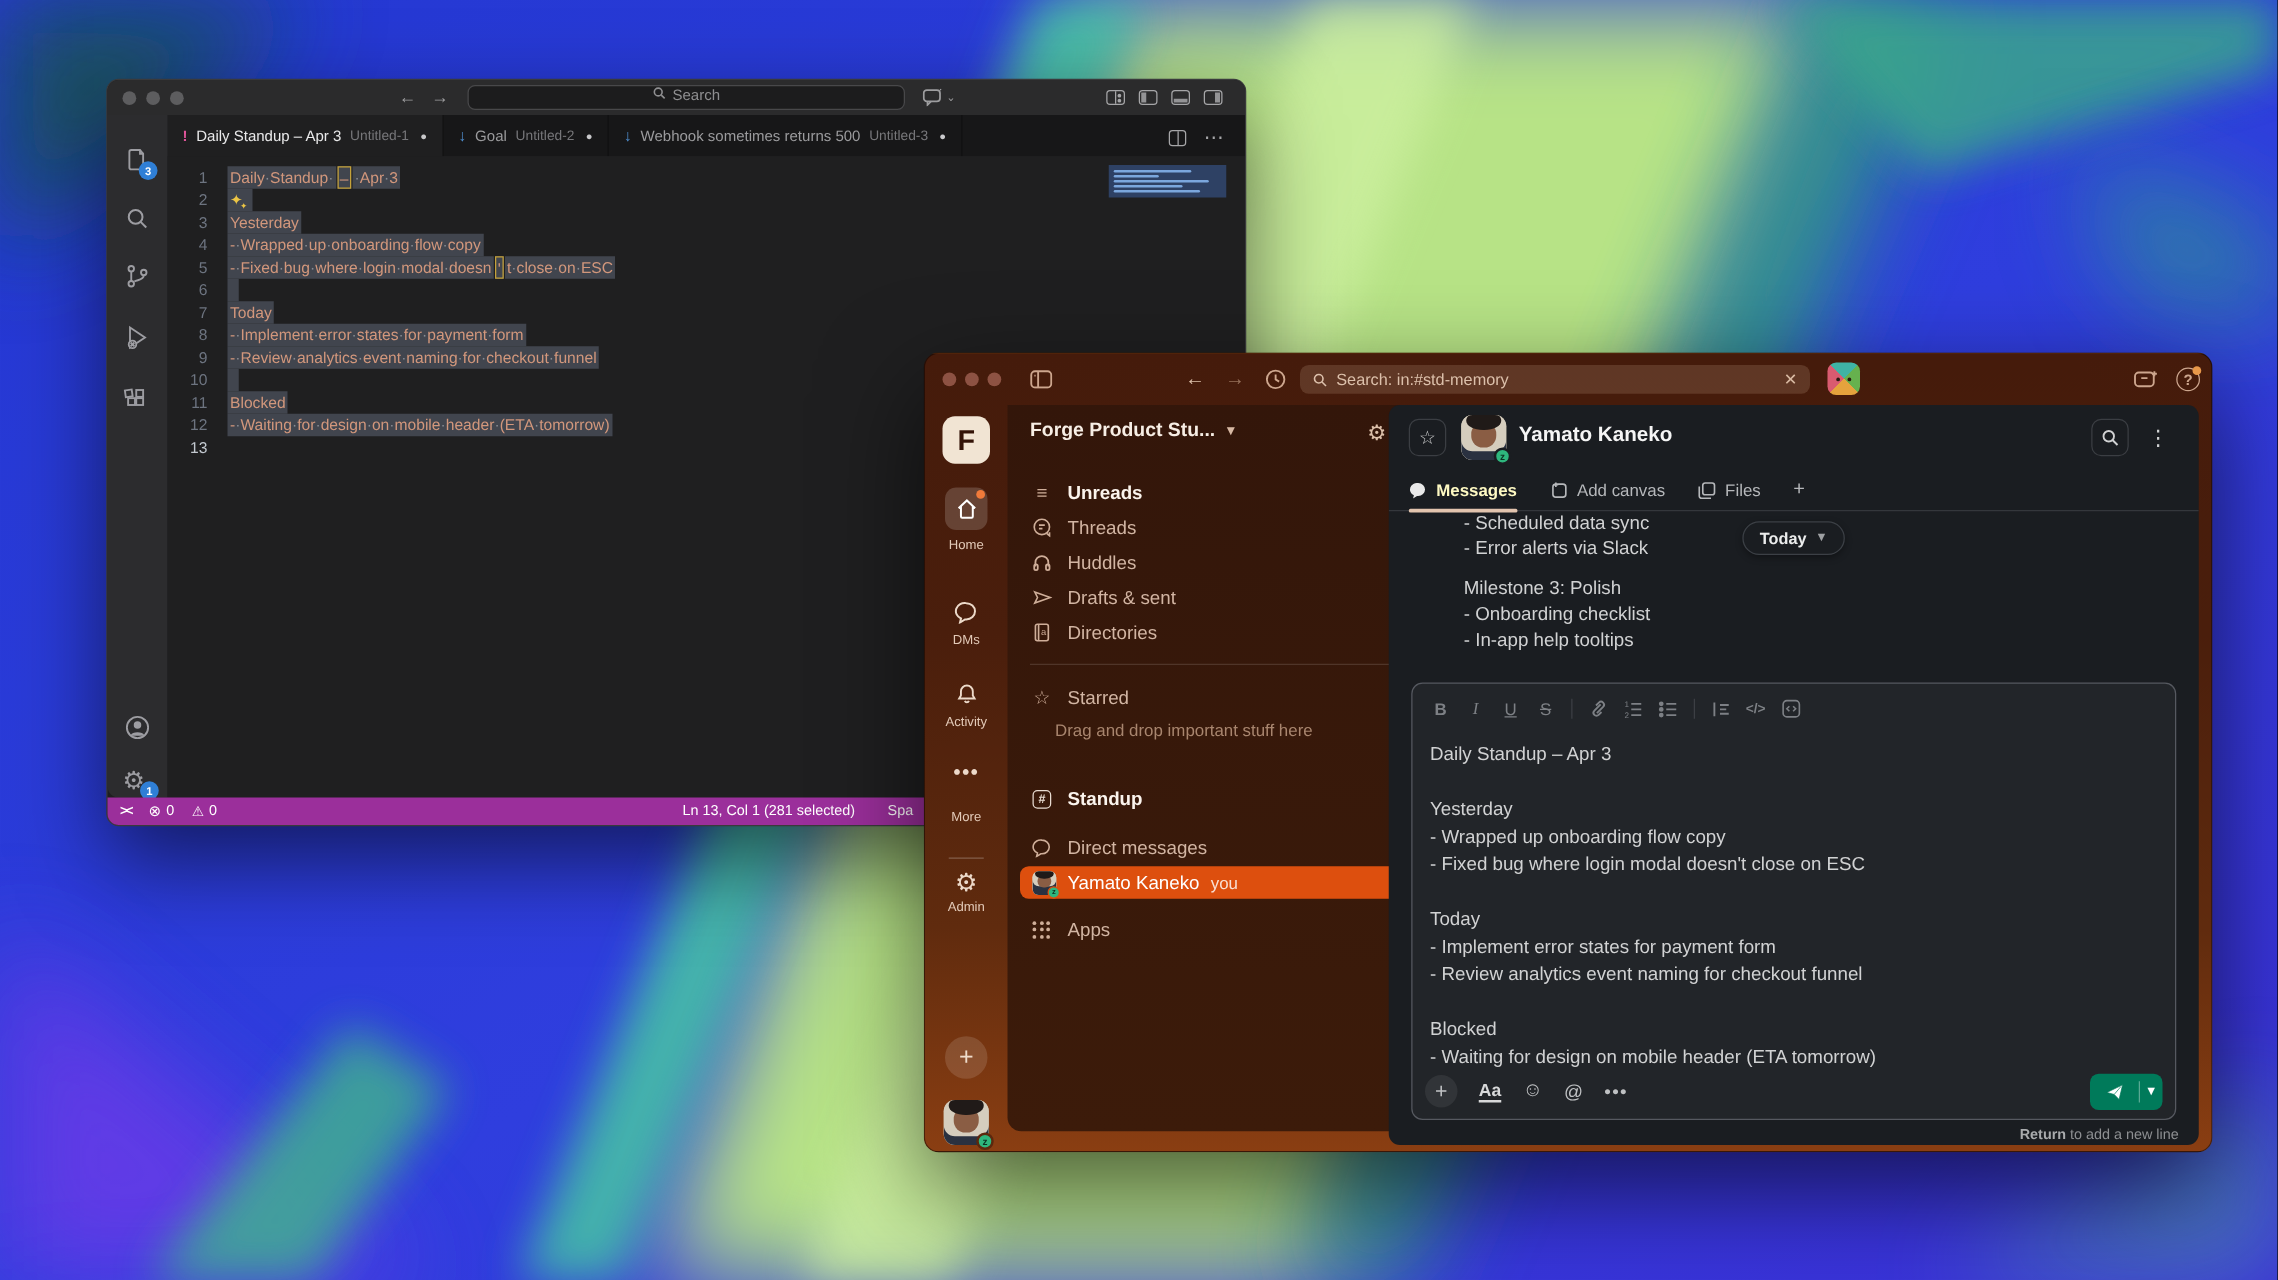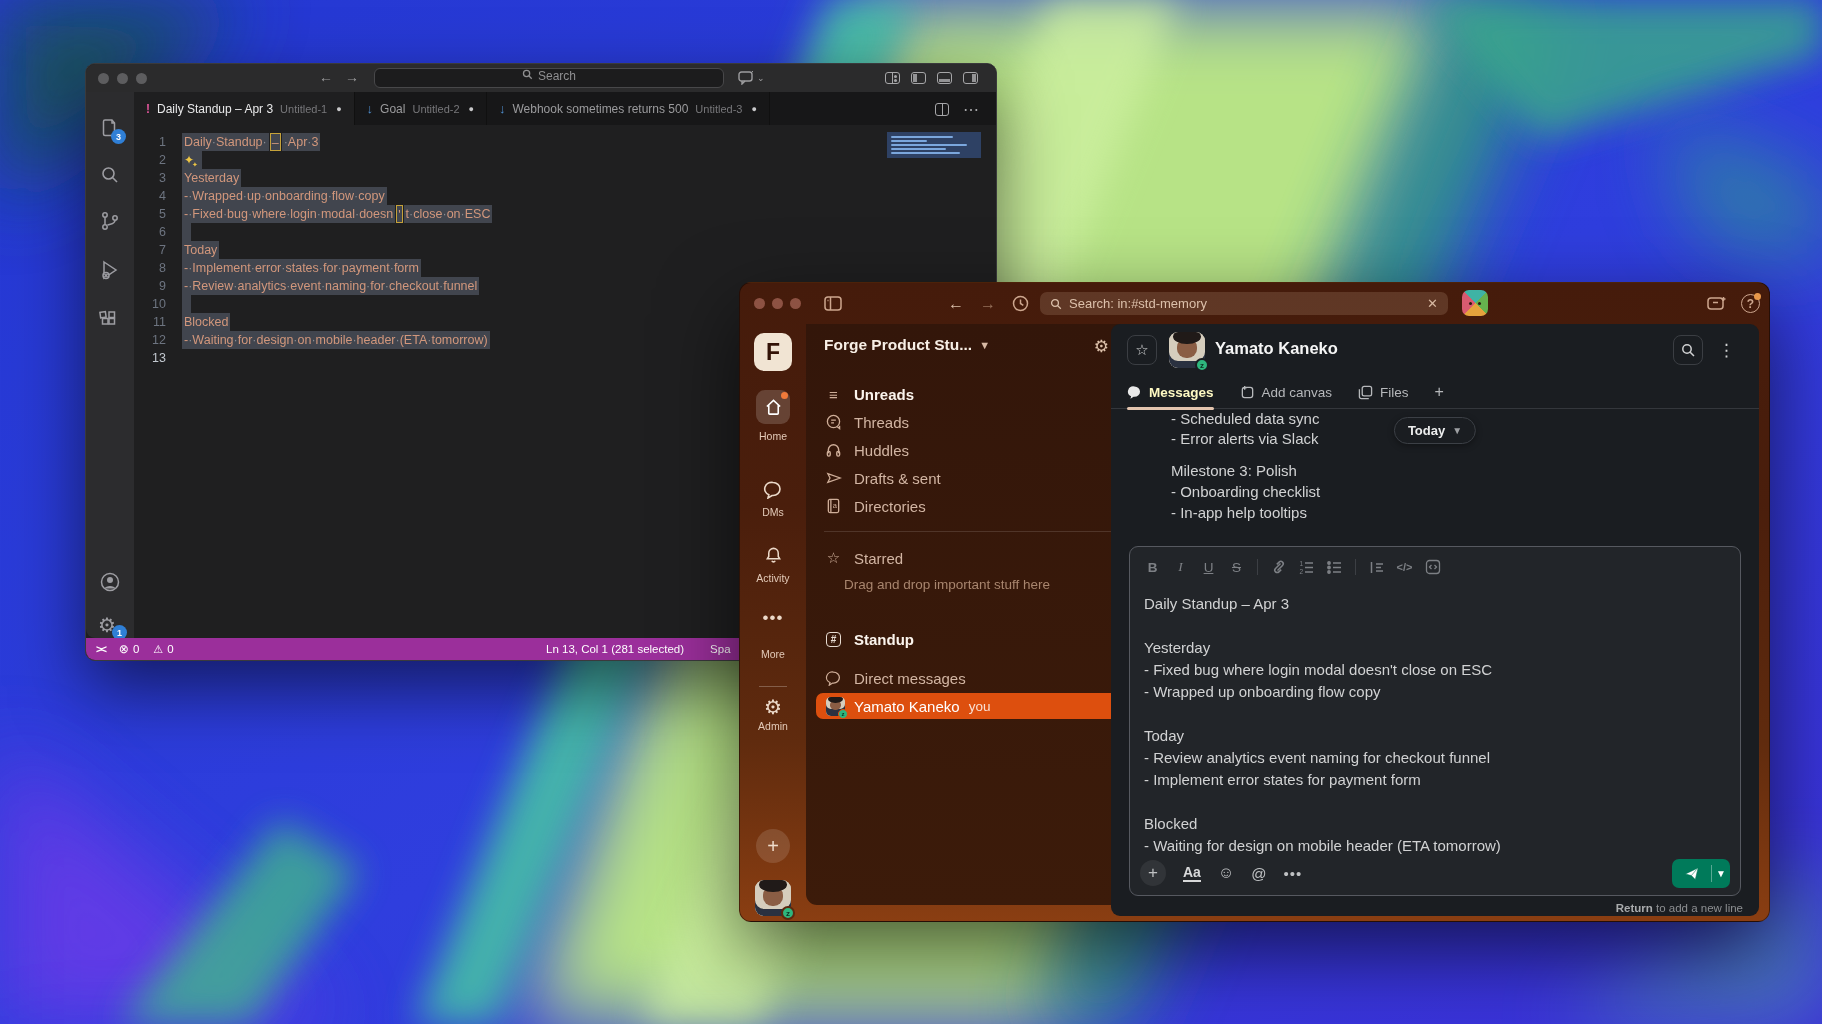--- a/index.html
+++ b/index.html
@@ -510,20 +510,36 @@
 
       <div class="dm-selected" style="top:369px">
         <span class="avatar" style="width:19px;height:19px;border-radius:5px;display:inline-block;position:relative;">
           <span class="face" style="border-radius:5px;"></span>
           <span class="zbadge" style="width:10px;height:10px;font-size:6px;border-width:1.8px;border-color:#dd4f0e;right:-3px;bottom:-3px;">z</span>
         </span>
         <span>Yamato Kaneko</span>
         <span class="you">you</span>
       </div>
 
+      <div class="sb-row" style="top:406px">
+        <span class="sico">
+          <span class="dots9">
+              <b></b>
+              <b></b>
+              <b></b>
+              <b></b>
+              <b></b>
+              <b></b>
+              <b></b>
+              <b></b>
+              <b></b>
+            </span>
+        </span>
+        <span>Apps</span>
+      </div>
     </div>
 
     <div class="sl-main">
       <div class="mh-btn" style="left:16px;top:11px;">
         <span style="font-size:15px;">☆</span>
       </div>
       <div class="avatar" style="position:absolute;left:58px;top:8px;width:36px;height:36px;">
         <div class="face"></div>
         <span class="zbadge" style="border-color:#1a1d21;">z</span>
       </div>
@@ -615,26 +631,26 @@
                 <rect x="1.5" y="1.5" width="13" height="13" rx="3"></rect>
                 <path d="M6.5 6 L4.5 8 l2 2 M9.5 6 l2 2 -2 2"></path>
               </svg>
           </span>
         </div>
 
         <div class="comp-text">
           <div class="cl">Daily Standup – Apr 3</div>
           <div class="cl"></div>
           <div class="cl">Yesterday</div>
+          <div class="cl">- Wrapped up onboarding flow copy</div>
           <div class="cl">- Fixed bug where login modal doesn't close on ESC</div>
-          <div class="cl">- Wrapped up onboarding flow copy</div>
           <div class="cl"></div>
           <div class="cl">Today</div>
+          <div class="cl">- Implement error states for payment form</div>
           <div class="cl">- Review analytics event naming for checkout funnel</div>
-          <div class="cl">- Implement error states for payment form</div>
           <div class="cl"></div>
           <div class="cl">Blocked</div>
           <div class="cl">- Waiting for design on mobile header (ETA tomorrow)</div>
         </div>
 
         <div class="comp-bottom">
           <span class="cb-plus">+</span>
           <span class="cb-aa">Aa</span>
           <span style="font-size:16px;">☺</span>
           <span style="font-size:15px;">@</span>

